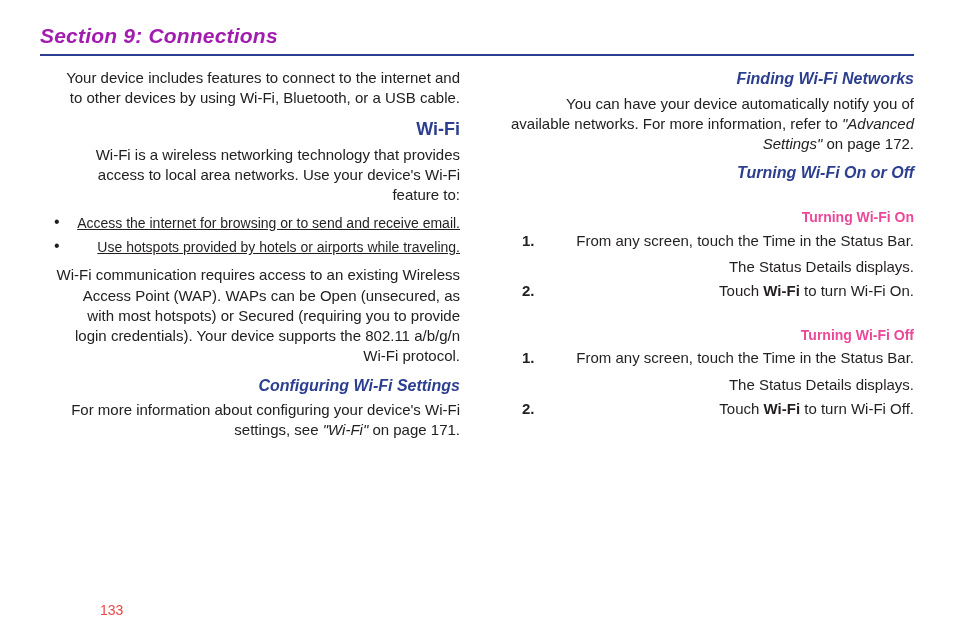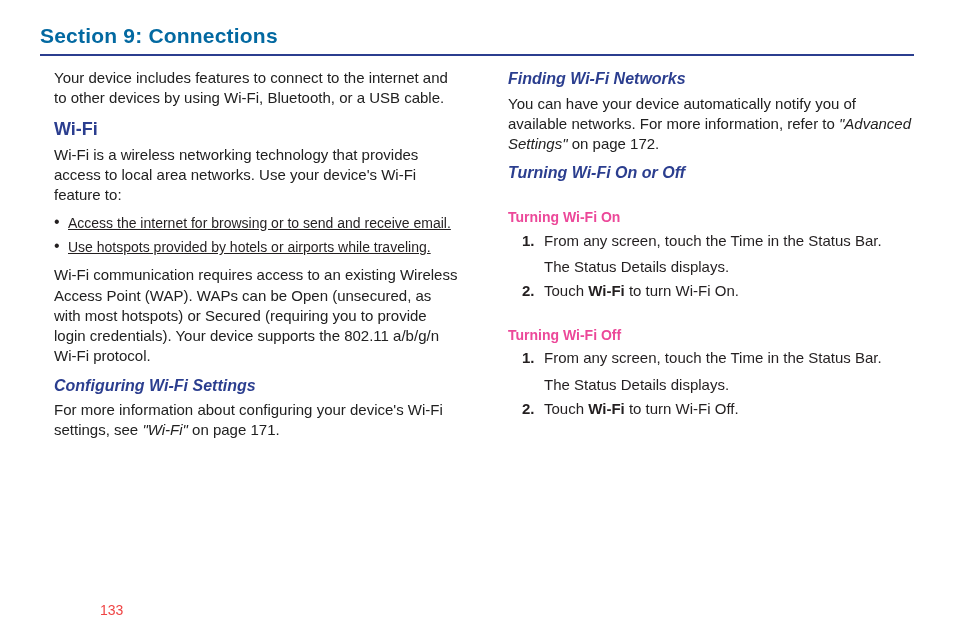--- a/index.html
+++ b/index.html
@@ -6,35 +6,37 @@
     body {
       font-family: Arial, Helvetica, sans-serif;
       background: #fff;
       width: 954px;
       height: 636px;
       overflow: hidden;
       padding: 24px 40px 18px 40px;
       color: #231f20;
     }
     .section-title {
-      color: #0369a1;
+      color: #a21caf;
       font-weight: 700;
+      font-style: italic;
       font-size: 21px;
       font-family: Arial, Helvetica, sans-serif;
       letter-spacing: 0.2px;
       margin-bottom: 6px;
     }
     .title-rule {
       height: 2px;
       background: #2b3e8f;
       margin-bottom: 12px;
     }
     .columns {
       display: flex;
       gap: 34px;
+      text-align: right;
     }
     .col {
       flex: 1;
       font-size: 15px;
       line-height: 1.35;
       font-family: Arial, Helvetica, sans-serif;
     }
     .para {
       margin: 0 0 8px 14px;
       color: #212121;

